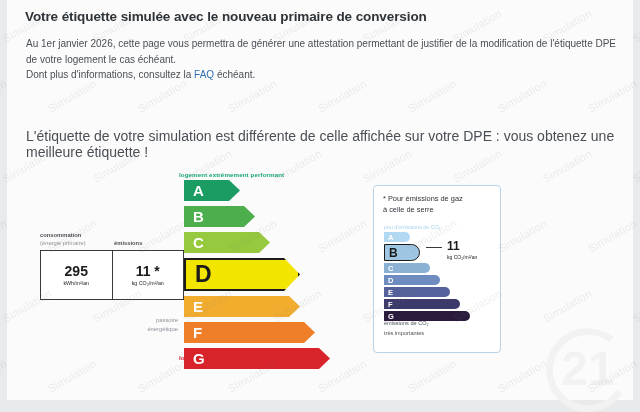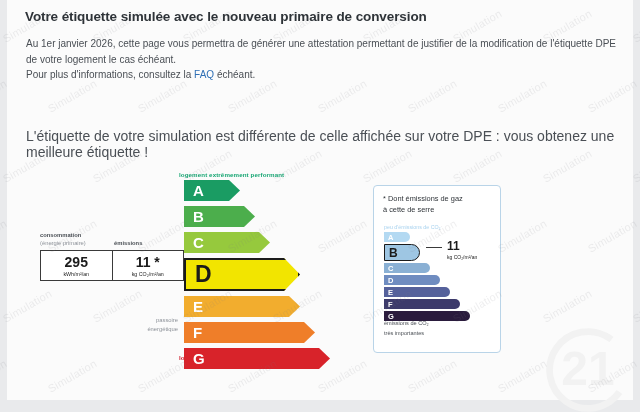--- a/index.html
+++ b/index.html
@@ -95,21 +95,21 @@
     font-size: 23px;
     border: 2px solid #1b1b1b;
     clip-path: polygon(0 0, calc(100% - 16px) 0, 100% 50%, calc(100% - 16px) 100%, 0 100%);
     color: #1b1b1b;
     z-index: 3;
   }
   
   .val-box {
     position: absolute;
     left: 33px; top: 82px;
-    width: 144px; height: 31px;
+    width: 144px; height: 50px;
     background: #ffffff;
     border: 1px solid #3a3a3a;
     display: flex;
     box-sizing: border-box;
     z-index: 4;
   }
   .val-cell {
     flex: 1;
     display: flex; flex-direction: column;
     align-items: center; justify-content: center;
@@ -181,21 +181,21 @@
 <body>
 
 <div class="card">
   <div class="card-inner">
 
     <div class="page-title">Votre étiquette simulée avec le nouveau primaire de conversion</div>
 
     <div class="para para-1">Au 1er janvier 2026, cette page vous permettra de générer une attestation permettant de justifier de la modification de l'étiquette DPE de votre logement le cas échéant.</div>
 
     <div class="para para-2">
-      <span>Pour plus d'informations, consultez la </span><a class="faq-link" href="#">FAQ</a><span> échéant.</span>
+      <span>Dont plus d'informations, consultez la </span><a class="faq-link" href="#">FAQ</a><span> échéant.</span>
     </div>
 
     <div class="sub-para">L'étiquette de votre simulation est différente de celle affichée sur votre DPE : vous obtenez une meilleure étiquette !</div>
 
     <div class="dpe-wrap">
 
       <div class="scale-top-label">logement extrêmement performant</div>
       <div class="scale-bottom-label">logement extrêmement peu performant</div>
 
       <div id="energy-bars">
@@ -238,22 +238,22 @@
       </div>
 
       <div class="passoire">
         <span>passoire</span><br>
         <span>énergétique</span>
       </div>
     </div>
 
     <div class="ges-panel">
       <div class="ges-title">
-        <span>* Dont émissions de gaz</span><br>
-        <span>à cette de serre</span>
+        <span>* Pour émissions de gaz</span><br>
+        <span>à celle de serre</span>
       </div>
       <div class="ges-top-label">peu d'émissions de CO₂</div>
 
       <div id="ges-bars">
           <div class="ges-bar" style="background: rgb(179, 217, 242); top: 46px; width: 26px;">
             <span>A</span>
           </div>
           <div class="ges-bar sel" style="background: rgb(158, 198, 227); top: 58px; width: 36px;">
             <span>B</span>
           </div>

